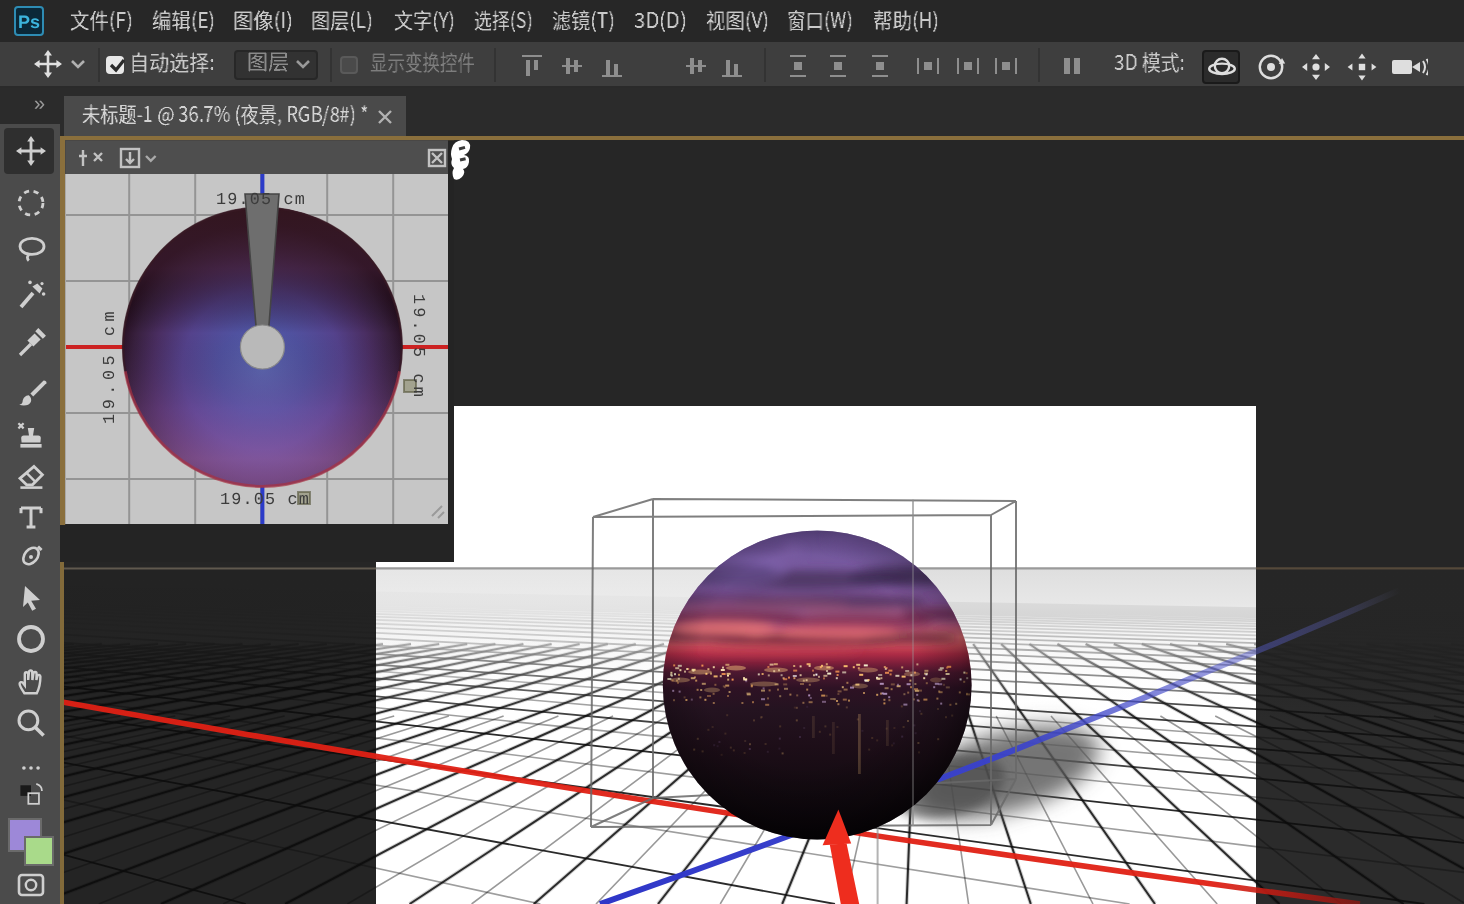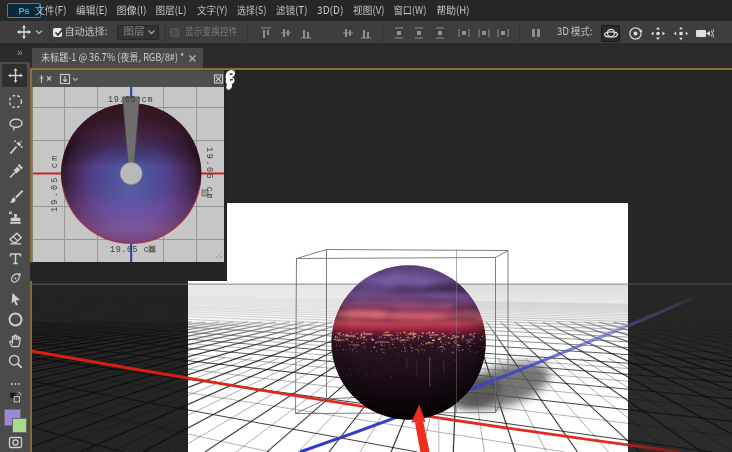--- a/index.html
+++ b/index.html
@@ -490,21 +490,21 @@
       </g>
       <text x="78" y="36" style="font-family:'Liberation Mono',monospace;font-size:8.4px;fill:#3c3c3c;letter-spacing:0.6px">19.05 cm</text>
       <text x="80" y="186" style="font-family:'Liberation Mono',monospace;font-size:8.4px;fill:#3c3c3c;letter-spacing:0.6px">19.05 cm</text>
       <text x="27" y="146" style="font-family:'Liberation Mono',monospace;font-size:8.4px;fill:#3c3c3c;letter-spacing:2.3px" transform="rotate(-90 27 146)">19.05 cm</text>
       <text x="177" y="81" style="font-family:'Liberation Mono',monospace;font-size:8.4px;fill:#3c3c3c;letter-spacing:1.6px" transform="rotate(90 177 81)">19.05 cm</text>
       <path d="M186 192l5-5M189 193l3-3" stroke="#9a9a9a" stroke-width="1"></path>
     </svg><svg style="position:absolute;left:224px;top:69px" width="14" height="22" viewBox="0 0 14 22">
       <path d="M2 5Q3 1.5 7 1Q11.5 1 11 5Q10.5 7.5 8 8.5Q11 9 10.5 12Q10 15 7.5 15.5Q9 17 7 19.5Q5 21.5 3 20.5Q1.5 17.5 3 15Q1 13.5 2 10.5Q1 8 2 5Z" fill="#fff"></path>
       <path d="M5.5 5.5l3-.8M6 11l2.8-.6" stroke="#3a3a3a" stroke-width="1.5"></path>
     </svg><div style="position:absolute;left:0;top:0;width:732px;height:21px;background:#272727">
-      <div style="position:absolute;left:7px;top:3px;width:34px;height:15px;background:#0b2838;border:1px solid #2e8cb4;border-radius:2px;color:#3cb4dc;font-family:'Liberation Sans';font-size:9px;font-weight:bold;text-align:center;line-height:14px">Ps</div>
+      <div style="position:absolute;left:7px;top:3px;width:15px;height:15px;background:#0b2838;border:1px solid #2e8cb4;border-radius:2px;color:#3cb4dc;font-family:'Liberation Sans';font-size:9px;font-weight:bold;text-align:center;line-height:14px">Ps</div>
       <svg width="732" height="21" style="position:absolute;left:0;top:0">
         <g transform="translate(35,5) scale(0.4627,0.5)">
           <path fill="#c9c9c9" fill-opacity="1.0" d="M9 1h2v1h-2zM26 1h2v1h-2zM34 1h1v1h-1zM47 1h1v1h-1zM62 1h1v1h-1zM10 2h2v1h-2zM26 2h1v1h-1zM30 2h1v1h-1zM34 2h1v1h-1zM46 2h1v1h-1zM51 2h9v1h-9zM63 2h1v1h-1zM10 3h2v1h-2zM25 3h2v1h-2zM30 3h1v1h-1zM34 3h1v1h-1zM46 3h1v1h-1zM51 3h9v1h-9zM63 3h1v1h-1zM10 4h2v1h-2zM25 4h1v1h-1zM29 4h2v1h-2zM34 4h1v1h-1zM45 4h2v1h-2zM51 4h2v1h-2zM63 4h2v1h-2zM1 5h19v1h-19zM24 5h2v1h-2zM29 5h11v1h-11zM45 5h1v1h-1zM51 5h2v1h-2zM64 5h1v1h-1zM5 6h1v1h-1zM15 6h1v1h-1zM24 6h2v1h-2zM29 6h2v1h-2zM33 6h3v1h-3zM45 6h1v1h-1zM51 6h2v1h-2zM64 6h1v1h-1zM5 7h2v1h-2zM14 7h2v1h-2zM23 7h3v1h-3zM28 7h2v1h-2zM34 7h1v1h-1zM44 7h2v1h-2zM51 7h2v1h-2zM64 7h2v1h-2zM6 8h1v1h-1zM14 8h1v1h-1zM22 8h4v1h-4zM28 8h1v1h-1zM34 8h1v1h-1zM44 8h2v1h-2zM51 8h2v1h-2zM64 8h2v1h-2zM6 9h2v1h-2zM13 9h2v1h-2zM22 9h2v1h-2zM25 9h1v1h-1zM28 9h1v1h-1zM34 9h1v1h-1zM44 9h2v1h-2zM51 9h8v1h-8zM65 9h1v1h-1zM7 10h1v1h-1zM13 10h2v1h-2zM25 10h1v1h-1zM34 10h1v1h-1zM44 10h1v1h-1zM51 10h8v1h-8zM65 10h1v1h-1zM7 11h2v1h-2zM12 11h2v1h-2zM25 11h1v1h-1zM33 11h3v1h-3zM44 11h1v1h-1zM51 11h2v1h-2zM65 11h1v1h-1zM8 12h2v1h-2zM11 12h2v1h-2zM25 12h1v1h-1zM28 12h13v1h-13zM44 12h1v1h-1zM51 12h2v1h-2zM65 12h1v1h-1zM9 13h3v1h-3zM25 13h1v1h-1zM34 13h1v1h-1zM44 13h2v1h-2zM51 13h2v1h-2zM65 13h1v1h-1zM9 14h3v1h-3zM25 14h1v1h-1zM34 14h1v1h-1zM44 14h2v1h-2zM51 14h2v1h-2zM64 14h2v1h-2zM8 15h5v1h-5zM25 15h1v1h-1zM34 15h1v1h-1zM44 15h2v1h-2zM51 15h2v1h-2zM64 15h2v1h-2zM7 16h2v1h-2zM12 16h3v1h-3zM25 16h1v1h-1zM34 16h1v1h-1zM45 16h1v1h-1zM51 16h2v1h-2zM64 16h1v1h-1zM5 17h3v1h-3zM13 17h3v1h-3zM25 17h1v1h-1zM34 17h1v1h-1zM45 17h1v1h-1zM51 17h2v1h-2zM64 17h1v1h-1zM2 18h4v1h-4zM15 18h4v1h-4zM25 18h1v1h-1zM34 18h1v1h-1zM45 18h2v1h-2zM63 18h2v1h-2zM1 19h3v1h-3zM17 19h3v1h-3zM25 19h1v1h-1zM34 19h1v1h-1zM46 19h1v1h-1zM63 19h1v1h-1zM25 20h1v1h-1zM34 20h1v1h-1zM46 20h2v1h-2zM62 20h2v1h-2zM47 21h1v1h-1zM62 21h1v1h-1z"></path>
           <path fill="#c9c9c9" fill-opacity="0.45" d="M9 0h2v1h-2zM34 0h1v1h-1zM30 1h1v1h-1zM33 1h1v1h-1zM35 1h1v1h-1zM46 1h1v1h-1zM63 1h1v1h-1zM9 2h1v1h-1zM25 2h1v1h-1zM27 2h1v1h-1zM31 2h1v1h-1zM33 2h1v1h-1zM35 2h1v1h-1zM47 2h1v1h-1zM62 2h1v1h-1zM29 3h1v1h-1zM33 3h1v1h-1zM35 3h1v1h-1zM45 3h1v1h-1zM64 3h1v1h-1zM1 4h9v1h-9zM12 4h8v1h-8zM26 4h1v1h-1zM33 4h1v1h-1zM35 4h1v1h-1zM46 5h1v1h-1zM63 5h1v1h-1zM65 5h1v1h-1zM4 6h1v1h-1zM14 6h1v1h-1zM16 6h1v1h-1zM23 6h1v1h-1zM28 6h1v1h-1zM31 6h2v1h-2zM36 6h4v1h-4zM44 6h1v1h-1zM65 6h1v1h-1zM33 7h1v1h-1zM35 7h1v1h-1zM5 8h1v1h-1zM13 8h1v1h-1zM15 8h1v1h-1zM29 8h1v1h-1zM33 8h1v1h-1zM35 8h1v1h-1zM24 9h1v1h-1zM33 9h1v1h-1zM35 9h1v1h-1zM64 9h1v1h-1zM6 10h1v1h-1zM8 10h1v1h-1zM12 10h1v1h-1zM22 10h1v1h-1zM24 10h1v1h-1zM33 10h1v1h-1zM35 10h1v1h-1zM45 10h1v1h-1zM64 10h1v1h-1zM24 11h1v1h-1zM28 11h5v1h-5zM36 11h5v1h-5zM45 11h1v1h-1zM64 11h1v1h-1zM13 12h1v1h-1zM24 12h1v1h-1zM27 12h1v1h-1zM45 12h1v1h-1zM64 12h1v1h-1zM8 13h1v1h-1zM12 13h1v1h-1zM24 13h1v1h-1zM33 13h1v1h-1zM35 13h1v1h-1zM64 13h1v1h-1zM24 14h1v1h-1zM33 14h1v1h-1zM35 14h1v1h-1zM13 15h1v1h-1zM24 15h1v1h-1zM33 15h1v1h-1zM35 15h1v1h-1zM6 16h1v1h-1zM9 16h1v1h-1zM11 16h1v1h-1zM24 16h1v1h-1zM33 16h1v1h-1zM35 16h1v1h-1zM44 16h1v1h-1zM65 16h1v1h-1zM4 17h1v1h-1zM16 17h1v1h-1zM24 17h1v1h-1zM33 17h1v1h-1zM35 17h1v1h-1zM46 17h1v1h-1zM63 17h1v1h-1zM1 18h1v1h-1zM6 18h1v1h-1zM14 18h1v1h-1zM19 18h1v1h-1zM24 18h1v1h-1zM33 18h1v1h-1zM35 18h1v1h-1zM4 19h1v1h-1zM16 19h1v1h-1zM24 19h1v1h-1zM33 19h1v1h-1zM35 19h1v1h-1zM45 19h1v1h-1zM64 19h1v1h-1zM1 20h2v1h-2zM24 20h1v1h-1zM46 21h1v1h-1zM63 21h1v1h-1z"></path>
         </g>
         <g transform="translate(76,5) scale(0.4627,0.5)">
           <path fill="#c9c9c9" fill-opacity="1.0" d="M4 1h2v1h-2zM13 1h2v1h-2zM25 1h1v1h-1zM31 1h9v1h-9zM47 1h1v1h-1zM62 1h1v1h-1zM4 2h1v1h-1zM13 2h2v1h-2zM25 2h1v1h-1zM31 2h2v1h-2zM38 2h2v1h-2zM46 2h1v1h-1zM51 2h9v1h-9zM63 2h1v1h-1zM3 3h2v1h-2zM9 3h10v1h-10zM22 3h8v1h-8zM31 3h1v1h-1zM38 3h2v1h-2zM46 3h1v1h-1zM51 3h9v1h-9zM63 3h1v1h-1zM3 4h1v1h-1zM9 4h1v1h-1zM18 4h1v1h-1zM24 4h2v1h-2zM31 4h2v1h-2zM38 4h2v1h-2zM45 4h2v1h-2zM51 4h2v1h-2zM63 4h2v1h-2zM3 5h1v1h-1zM6 5h1v1h-1zM9 5h1v1h-1zM18 5h1v1h-1zM24 5h1v1h-1zM31 5h9v1h-9zM45 5h1v1h-1zM51 5h2v1h-2zM64 5h1v1h-1zM2 6h1v1h-1zM6 6h1v1h-1zM9 6h1v1h-1zM18 6h1v1h-1zM24 6h1v1h-1zM45 6h1v1h-1zM51 6h2v1h-2zM64 6h1v1h-1zM2 7h1v1h-1zM5 7h2v1h-2zM9 7h10v1h-10zM24 7h1v1h-1zM26 7h1v1h-1zM30 7h11v1h-11zM44 7h2v1h-2zM51 7h2v1h-2zM64 7h2v1h-2zM1 8h5v1h-5zM9 8h1v1h-1zM23 8h1v1h-1zM26 8h1v1h-1zM31 8h2v1h-2zM38 8h2v1h-2zM44 8h2v1h-2zM51 8h2v1h-2zM64 8h2v1h-2zM4 9h1v1h-1zM9 9h1v1h-1zM23 9h1v1h-1zM26 9h2v1h-2zM31 9h2v1h-2zM38 9h1v1h-1zM44 9h2v1h-2zM51 9h8v1h-8zM65 9h1v1h-1zM3 10h2v1h-2zM9 10h10v1h-10zM22 10h7v1h-7zM31 10h8v1h-8zM44 10h1v1h-1zM51 10h8v1h-8zM65 10h1v1h-1zM3 11h1v1h-1zM9 11h2v1h-2zM13 11h1v1h-1zM16 11h1v1h-1zM18 11h1v1h-1zM26 11h1v1h-1zM31 11h2v1h-2zM38 11h1v1h-1zM44 11h1v1h-1zM51 11h2v1h-2zM65 11h1v1h-1zM2 12h2v1h-2zM5 12h2v1h-2zM9 12h2v1h-2zM13 12h1v1h-1zM16 12h1v1h-1zM18 12h1v1h-1zM26 12h1v1h-1zM31 12h2v1h-2zM38 12h1v1h-1zM44 12h1v1h-1zM51 12h2v1h-2zM65 12h1v1h-1zM1 13h6v1h-6zM8 13h3v1h-3zM13 13h1v1h-1zM16 13h1v1h-1zM18 13h1v1h-1zM26 13h2v1h-2zM31 13h2v1h-2zM38 13h1v1h-1zM44 13h2v1h-2zM51 13h2v1h-2zM65 13h1v1h-1zM1 14h2v1h-2zM8 14h3v1h-3zM13 14h1v1h-1zM16 14h1v1h-1zM18 14h1v1h-1zM25 14h5v1h-5zM31 14h8v1h-8zM44 14h2v1h-2zM51 14h2v1h-2zM64 14h2v1h-2zM8 15h1v1h-1zM10 15h9v1h-9zM22 15h6v1h-6zM31 15h2v1h-2zM38 15h1v1h-1zM44 15h2v1h-2zM51 15h2v1h-2zM64 15h2v1h-2zM5 16h2v1h-2zM8 16h1v1h-1zM10 16h1v1h-1zM13 16h1v1h-1zM16 16h1v1h-1zM18 16h1v1h-1zM26 16h1v1h-1zM31 16h2v1h-2zM38 16h2v1h-2zM45 16h1v1h-1zM51 16h9v1h-9zM64 16h1v1h-1zM2 17h4v1h-4zM7 17h2v1h-2zM10 17h1v1h-1zM13 17h1v1h-1zM16 17h1v1h-1zM18 17h1v1h-1zM26 17h1v1h-1zM30 17h11v1h-11zM45 17h1v1h-1zM51 17h9v1h-9zM64 17h1v1h-1zM1 18h2v1h-2zM7 18h1v1h-1zM10 18h1v1h-1zM13 18h1v1h-1zM16 18h1v1h-1zM18 18h1v1h-1zM26 18h1v1h-1zM30 18h3v1h-3zM38 18h2v1h-2zM45 18h2v1h-2zM63 18h2v1h-2zM7 19h1v1h-1zM10 19h1v1h-1zM13 19h1v1h-1zM16 19h3v1h-3zM26 19h1v1h-1zM38 19h1v1h-1zM46 19h1v1h-1zM63 19h1v1h-1zM38 20h1v1h-1zM46 20h2v1h-2zM62 20h2v1h-2zM47 21h1v1h-1zM62 21h1v1h-1z"></path>
           <path fill="#c9c9c9" fill-opacity="0.45" d="M4 0h2v1h-2zM13 0h2v1h-2zM25 0h1v1h-1zM26 1h1v1h-1zM46 1h1v1h-1zM63 1h1v1h-1zM3 2h1v1h-1zM5 2h1v1h-1zM9 2h4v1h-4zM15 2h4v1h-4zM24 2h1v1h-1zM26 2h1v1h-1zM47 2h1v1h-1zM62 2h1v1h-1zM8 3h1v1h-1zM19 3h1v1h-1zM32 3h1v1h-1zM45 3h1v1h-1zM64 3h1v1h-1zM4 4h1v1h-1zM8 4h1v1h-1zM19 4h1v1h-1zM22 4h2v1h-2zM26 4h4v1h-4zM2 5h1v1h-1zM7 5h2v1h-2zM19 5h1v1h-1zM25 5h1v1h-1zM46 5h1v1h-1zM63 5h1v1h-1zM65 5h1v1h-1zM3 6h1v1h-1zM5 6h1v1h-1zM7 6h2v1h-2zM10 6h8v1h-8zM19 6h1v1h-1zM23 6h1v1h-1zM26 6h2v1h-2zM44 6h1v1h-1zM65 6h1v1h-1zM1 7h1v1h-1zM3 7h2v1h-2zM8 7h1v1h-1zM19 7h1v1h-1zM23 7h1v1h-1zM27 7h1v1h-1zM8 8h1v1h-1zM24 8h1v1h-1zM27 8h1v1h-1zM30 8h1v1h-1zM33 8h5v1h-5zM40 8h1v1h-1zM1 9h1v1h-1zM5 9h1v1h-1zM8 9h1v1h-1zM10 9h9v1h-9zM22 9h1v1h-1zM24 9h2v1h-2zM28 9h1v1h-1zM39 9h1v1h-1zM64 9h1v1h-1zM8 10h1v1h-1zM19 10h1v1h-1zM29 10h1v1h-1zM39 10h1v1h-1zM45 10h1v1h-1zM64 10h1v1h-1zM2 11h1v1h-1zM4 11h1v1h-1zM8 11h1v1h-1zM11 11h1v1h-1zM15 11h1v1h-1zM19 11h1v1h-1zM27 11h1v1h-1zM39 11h1v1h-1zM45 11h1v1h-1zM64 11h1v1h-1zM4 12h1v1h-1zM8 12h1v1h-1zM11 12h1v1h-1zM15 12h1v1h-1zM19 12h1v1h-1zM27 12h1v1h-1zM39 12h1v1h-1zM45 12h1v1h-1zM64 12h1v1h-1zM11 13h1v1h-1zM15 13h1v1h-1zM19 13h1v1h-1zM29 13h1v1h-1zM39 13h1v1h-1zM64 13h1v1h-1zM3 14h1v1h-1zM11 14h1v1h-1zM14 14h2v1h-2zM19 14h1v1h-1zM23 14h2v1h-2zM39 14h1v1h-1zM9 15h1v1h-1zM19 15h1v1h-1zM28 15h1v1h-1zM39 15h1v1h-1zM4 16h1v1h-1zM7 16h1v1h-1zM11 16h1v1h-1zM15 16h1v1h-1zM19 16h1v1h-1zM22 16h2v1h-2zM27 16h1v1h-1zM40 16h1v1h-1zM44 16h1v1h-1zM65 16h1v1h-1zM1 17h1v1h-1zM11 17h1v1h-1zM15 17h1v1h-1zM19 17h1v1h-1zM27 17h1v1h-1zM29 17h1v1h-1zM46 17h1v1h-1zM63 17h1v1h-1zM3 18h1v1h-1zM8 18h1v1h-1zM11 18h1v1h-1zM15 18h1v1h-1zM19 18h1v1h-1zM27 18h1v1h-1zM29 18h1v1h-1zM33 18h4v1h-4zM11 19h1v1h-1zM15 19h1v1h-1zM19 19h1v1h-1zM27 19h1v1h-1zM39 19h1v1h-1zM45 19h1v1h-1zM64 19h1v1h-1zM10 20h1v1h-1zM26 20h2v1h-2zM39 20h1v1h-1zM46 21h1v1h-1zM63 21h1v1h-1z"></path>
         </g>
         <g transform="translate(117,5) scale(0.4833,0.5)">

